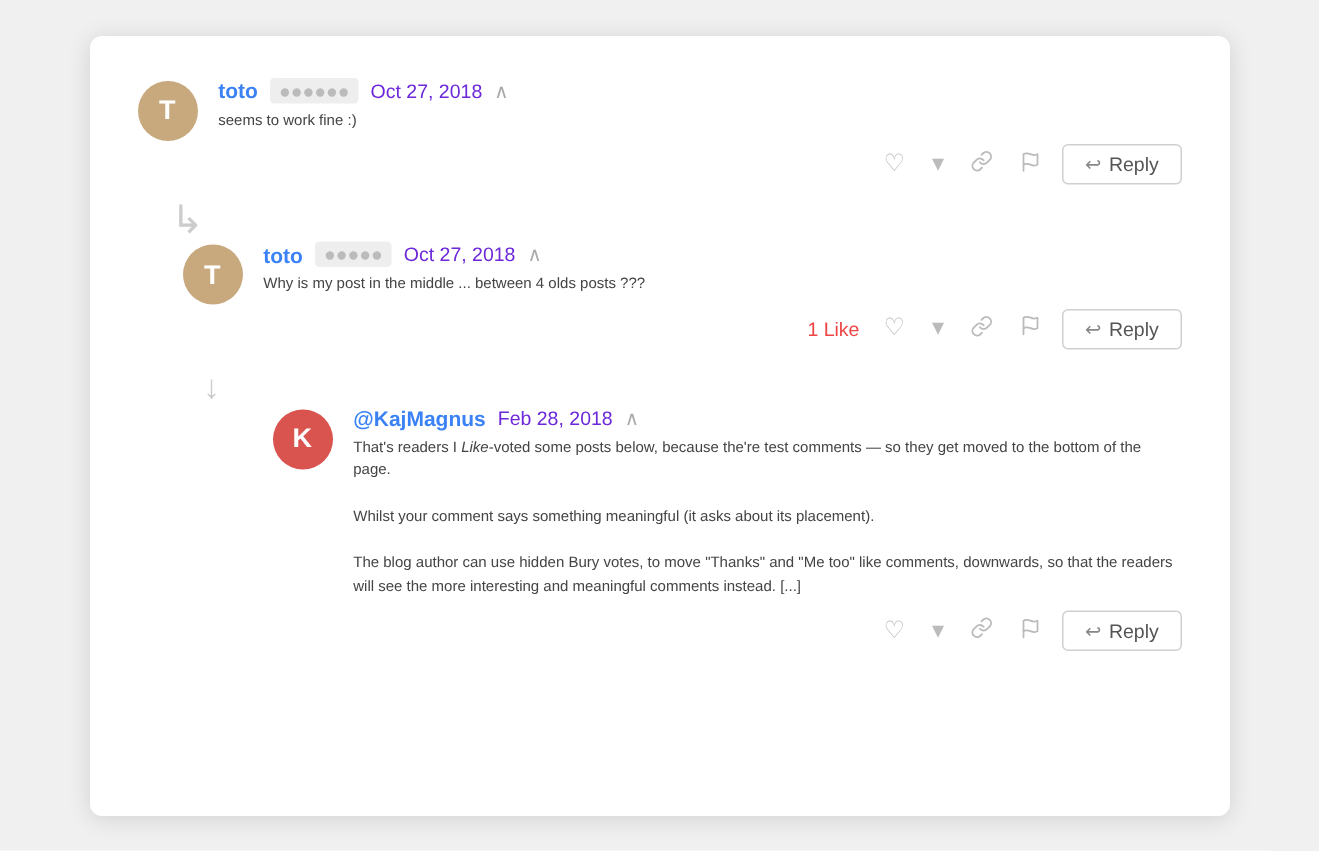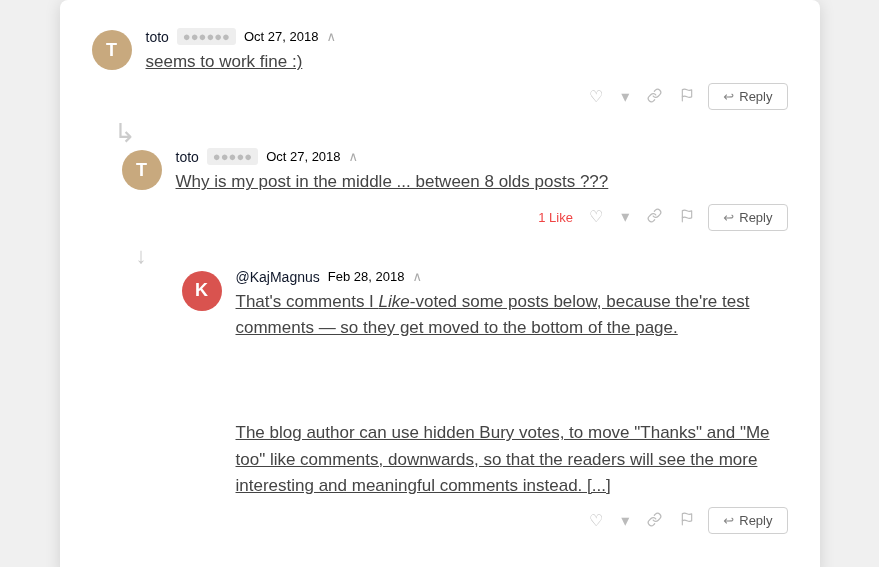--- a/index.html
+++ b/index.html
@@ -47,46 +47,45 @@
       margin-left: 14px;
       flex: 1;
     }
     .comment-meta {
       display: flex;
       align-items: center;
       gap: 8px;
       margin-bottom: 4px;
     }
     .comment-author {
-      font-weight: 400;
+      font-weight: 700;
       font-size: 14px;
-      color: #0f172a;
+      color: #3b82f6;
     }
     .comment-username {
       font-size: 13px;
       color: #bbb;
       background: #eee;
       border-radius: 3px;
       padding: 1px 6px;
     }
     .comment-date {
       font-size: 13px;
-      color: #000000;
+      color: #6d28d9;
     }
     .comment-caret {
       font-size: 13px;
       color: #aaa;
       cursor: pointer;
     }
     .comment-text {
-      font-size: 17px;
+      font-size: 10px;
       color: #444;
       line-height: 1.55;
       margin-bottom: 8px;
-      text-decoration: underline;
     }
     .comment-text em {
       font-style: italic;
     }
 
     
     .action-row {
       display: flex;
       align-items: center;
       justify-content: flex-end;
@@ -181,21 +180,21 @@
 
     <div class="comment">
       <div class="avatar avatar-toto">T</div>
       <div class="comment-body">
         <div class="comment-meta">
           <span class="comment-author">toto</span>
           <span class="comment-username">●●●●●</span>
           <span class="comment-date">Oct 27, 2018</span>
           <span class="comment-caret">∧</span>
         </div>
-        <div class="comment-text">Why is my post in the middle ... between 8 olds posts ???</div>
+        <div class="comment-text">Why is my post in the middle ... between 4 olds posts ???</div>
         <div class="action-row">
           <span class="like-count">1 Like</span>
           <span class="action-icon">♡</span>
           <span class="action-icon">▾</span>
           <span class="action-icon">
             <svg width="15" height="15" viewBox="0 0 24 24" fill="none" stroke="#bbb" stroke-width="2" stroke-linecap="round" stroke-linejoin="round">
                 <path d="M10 13a5 5 0 0 0 7.54.54l3-3a5 5 0 0 0-7.07-7.07l-1.72 1.71"></path>
                 <path d="M14 11a5 5 0 0 0-7.54-.54l-3 3a5 5 0 0 0 7.07 7.07l1.71-1.71"></path>
               </svg>
           </span>
@@ -220,22 +219,23 @@
     <div class="deep-nested">
       <div class="comment">
         <div class="avatar avatar-kaj">K</div>
         <div class="comment-body">
           <div class="comment-meta">
             <span class="comment-author">@KajMagnus</span>
             <span class="comment-date">Feb 28, 2018</span>
             <span class="comment-caret">∧</span>
           </div>
           <div class="comment-text">
-            <span>That's comments I </span><em>Like</em><span>-voted some posts below, because the're test comments — so they get moved to the bottom of the page.</span>
+            <span>That's readers I </span><em>Like</em><span>-voted some posts below, because the're test comments — so they get moved to the bottom of the page.</span>
             <br><br>
+            <span>Whilst your comment says something meaningful (it asks about its placement).</span>
             <br><br>
             <span>The blog author can use hidden Bury votes, to move "Thanks" and "Me too" like comments, downwards, so that the readers will see the more interesting and meaningful comments instead. [...]</span>
           </div>
           <div class="action-row">
             <span class="action-icon">♡</span>
             <span class="action-icon">▾</span>
             <span class="action-icon">
               <svg width="15" height="15" viewBox="0 0 24 24" fill="none" stroke="#bbb" stroke-width="2" stroke-linecap="round" stroke-linejoin="round">
                   <path d="M10 13a5 5 0 0 0 7.54.54l3-3a5 5 0 0 0-7.07-7.07l-1.72 1.71"></path>
                   <path d="M14 11a5 5 0 0 0-7.54-.54l-3 3a5 5 0 0 0 7.07 7.07l1.71-1.71"></path>

